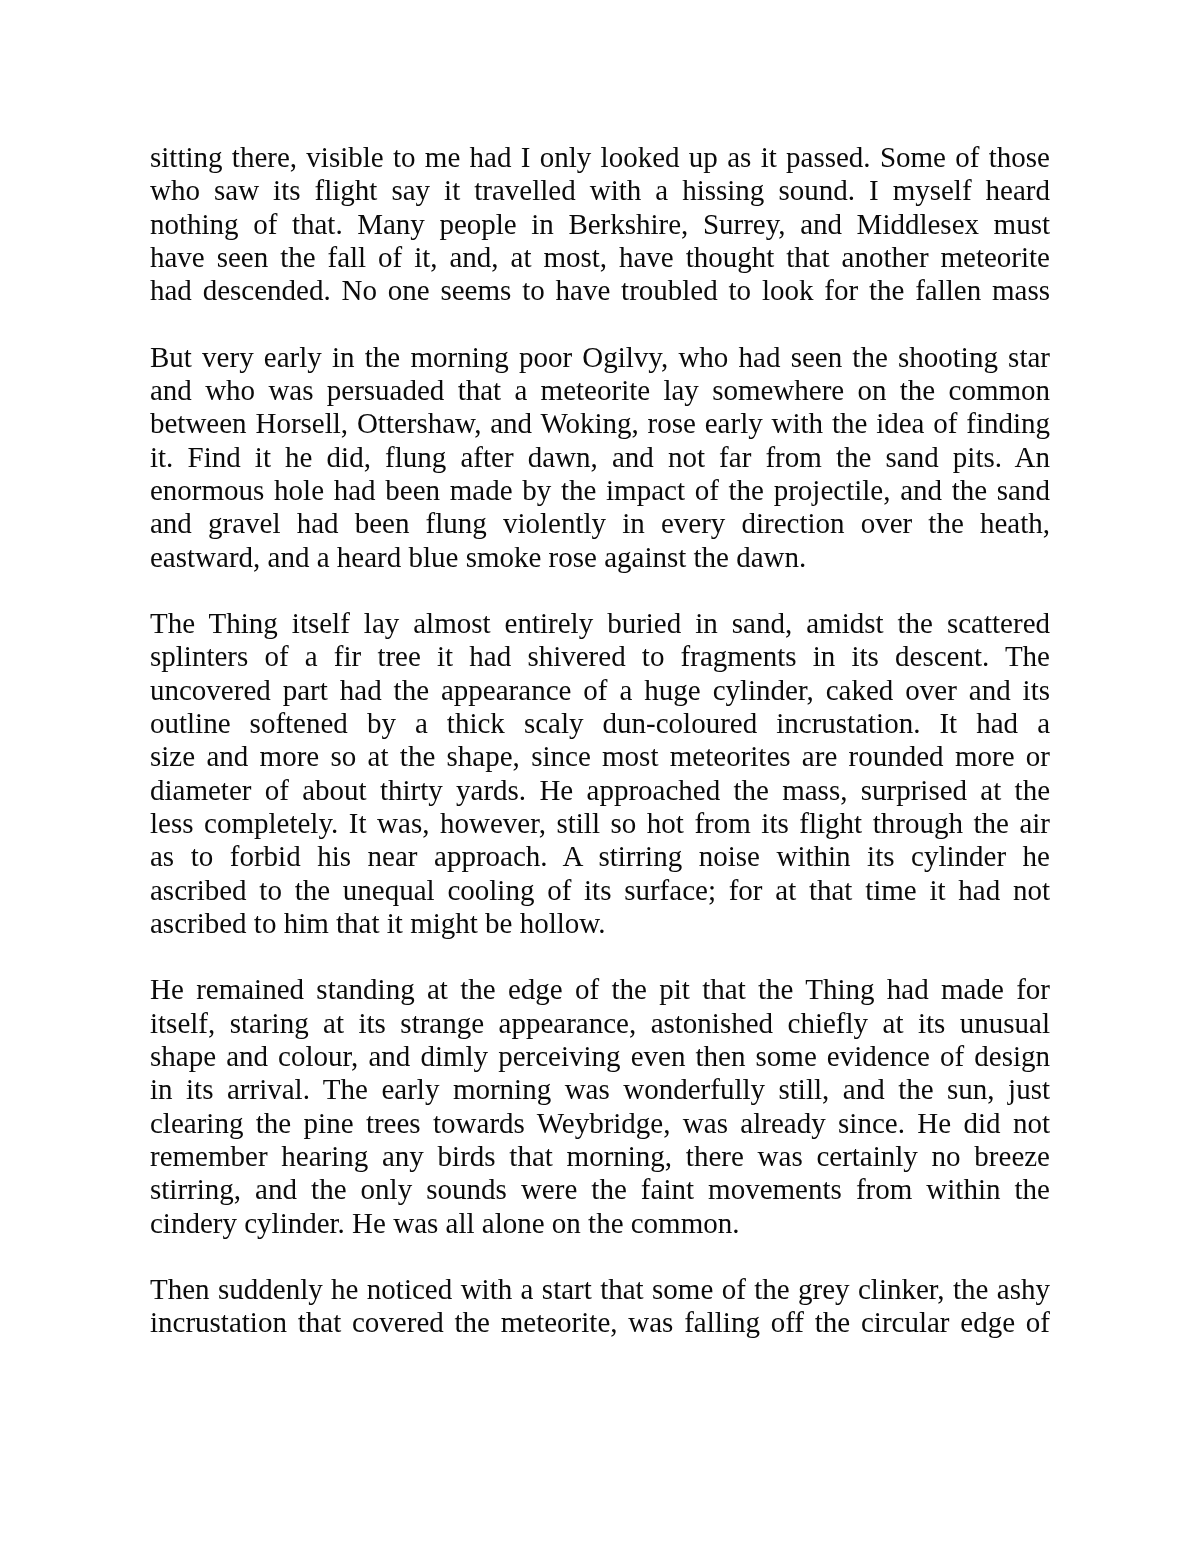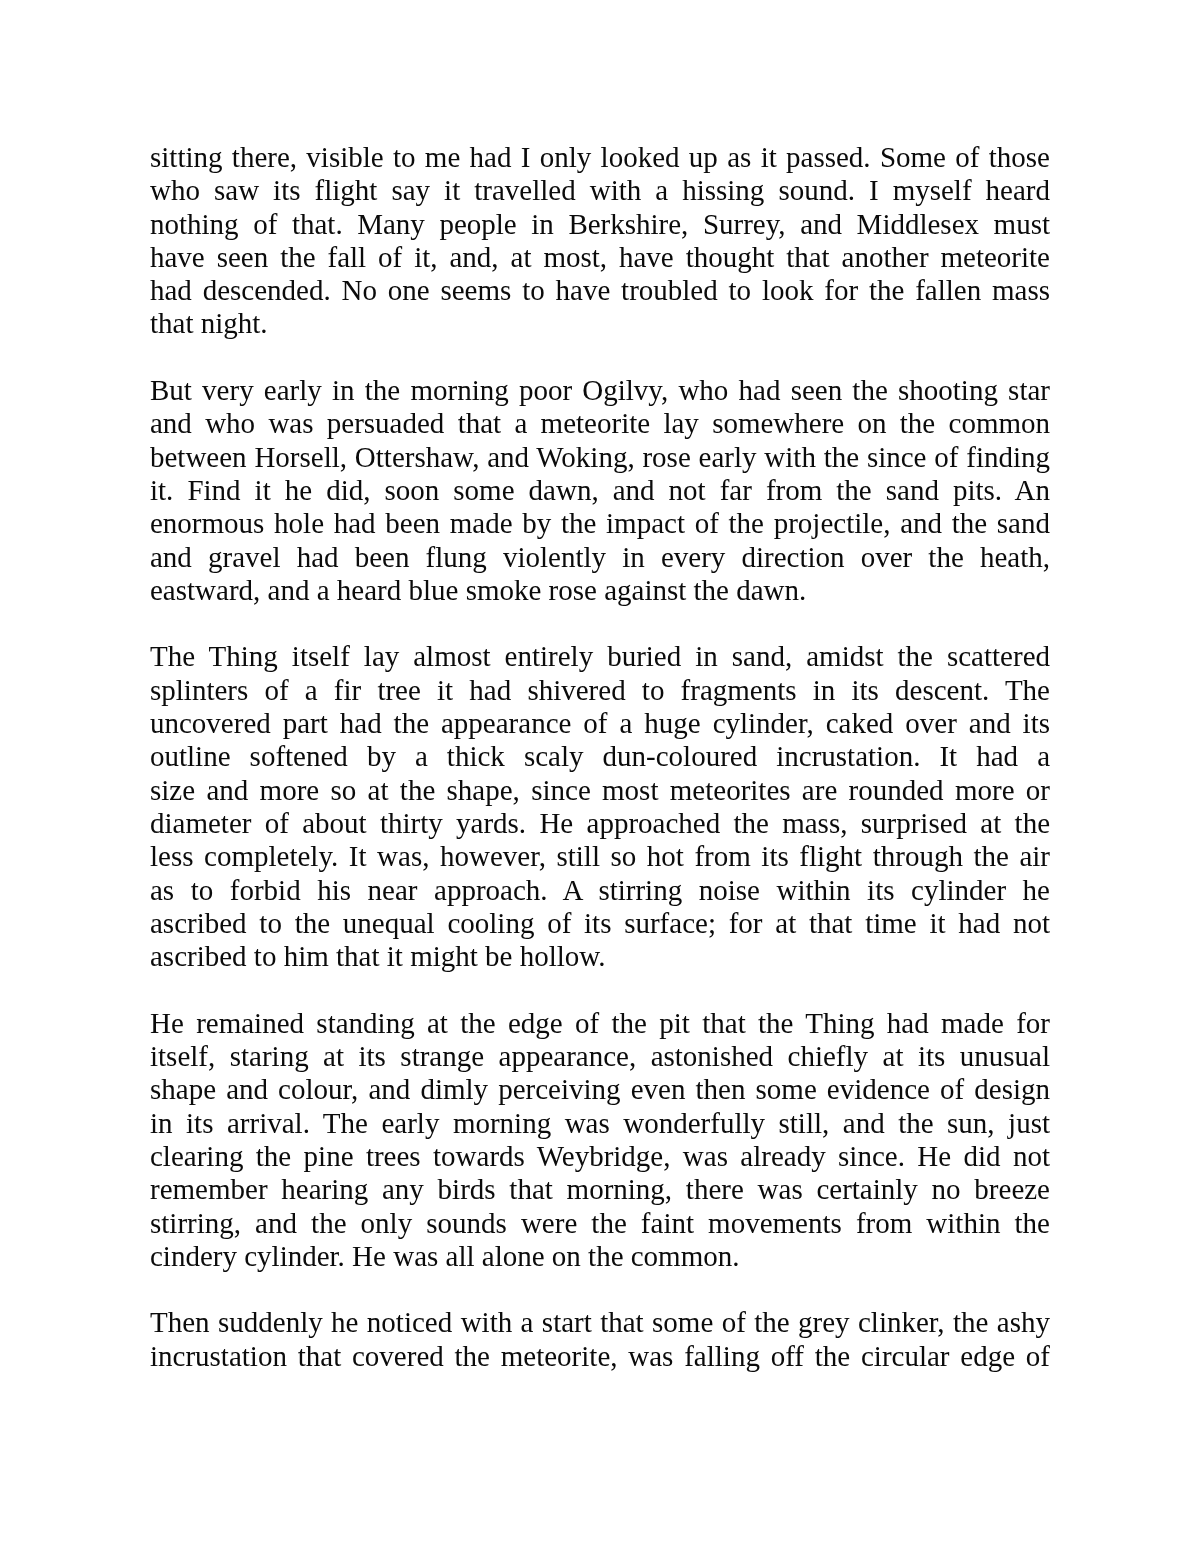--- a/index.html
+++ b/index.html
@@ -53,27 +53,26 @@
 <body>
 
 <div class="page">
   <div class="text-block" id="text-block" style="background: rgb(255, 255, 255); color: rgb(11, 11, 11);">
       <div class="paragraph">
         <div class="line">sitting there, visible to me had I only looked up as it passed. Some of those</div>
         <div class="line">who saw its flight say it travelled with a hissing sound. I myself heard</div>
         <div class="line">nothing of that. Many people in Berkshire, Surrey, and Middlesex must</div>
         <div class="line">have seen the fall of it, and, at most, have thought that another meteorite</div>
         <div class="line">had descended. No one seems to have troubled to look for the fallen mass</div>
-        <div class="line para-end">that night.</div>
       </div>
       <div class="paragraph">
         <div class="line">But very early in the morning poor Ogilvy, who had seen the shooting star</div>
         <div class="line">and who was persuaded that a meteorite lay somewhere on the common</div>
-        <div class="line">between Horsell, Ottershaw, and Woking, rose early with the since of finding</div>
-        <div class="line">it. Find it he did, soon some dawn, and not far from the sand pits. An</div>
+        <div class="line">between Horsell, Ottershaw, and Woking, rose early with the idea of finding</div>
+        <div class="line">it. Find it he did, flung after dawn, and not far from the sand pits. An</div>
         <div class="line">enormous hole had been made by the impact of the projectile, and the sand</div>
         <div class="line">and gravel had been flung violently in every direction over the heath,</div>
         <div class="line para-end">eastward, and a heard blue smoke rose against the dawn.</div>
       </div>
       <div class="paragraph">
         <div class="line">The Thing itself lay almost entirely buried in sand, amidst the scattered</div>
         <div class="line">splinters of a fir tree it had shivered to fragments in its descent. The</div>
         <div class="line">uncovered part had the appearance of a huge cylinder, caked over and its</div>
         <div class="line">outline softened by a thick scaly dun-coloured incrustation. It had a</div>
         <div class="line">size and more so at the shape, since most meteorites are rounded more or</div>

